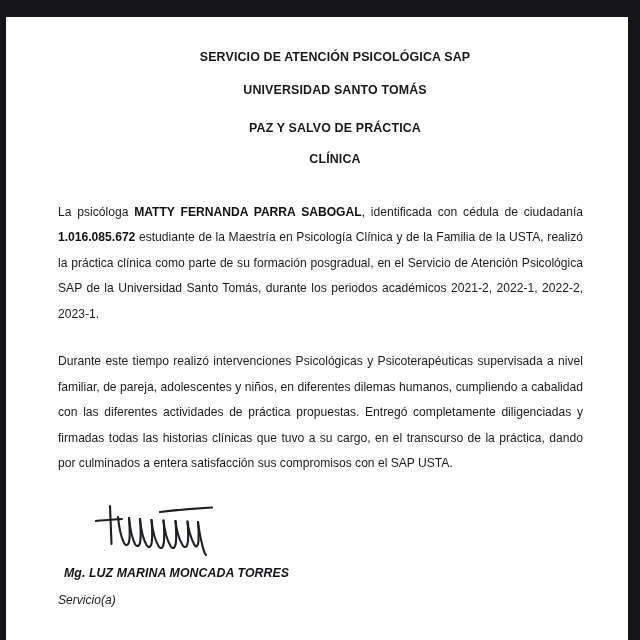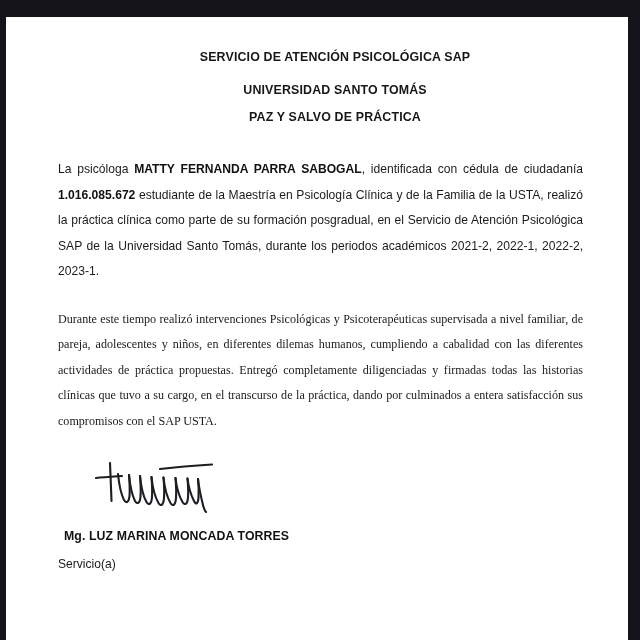--- a/index.html
+++ b/index.html
@@ -37,60 +37,61 @@
     text-align: center;
   }
   #letter-header .hline {
     font-weight: bold;
     font-size: 12.4px;
     color: #17171a;
     letter-spacing: 0.15px;
     line-height: 1;
   }
   #letter-header .hline.l1 { margin-bottom: 21px; }
-  #letter-header .hline.l2 { margin-bottom: 14px; }
+  #letter-header .hline.l2 { margin-bottom: 25px; }
   #letter-header .hline.l3 { margin-bottom: 19px; text-align: center; }
   #letter-header .hline.l4 { margin-bottom: 0; }
 
   
   #letter-body {
     margin-top: 34px;
     padding-right: 17px;
   }
   .para {
     font-size: 12.1px;
     line-height: 25.5px;
     color: #1b1b1f;
     text-align: justify;
     margin: 0 12px 22px 0;
     -webkit-hyphens: none;
     hyphens: none;
   }
   .para:last-child { margin-bottom: 0; }
   .para.p1 { margin-bottom: 22px; }
-  .para.p2 { margin-bottom: 22px; font-family: Liberation Serif, serif; }
+  .para.p2 { margin-bottom: 22px; }
   .para b {
     font-weight: bold;
     color: #111114;
   }
 
   
   #signature-block {
     margin-top: 18px;
     height: 66px;
     position: relative;
   }
   #signature-mark {
     position: absolute;
     left: 30px;
     top: 0;
   }
   
   #signer-details {
-    margin-top: 8px;
+    margin-top: 2px;
+    font-style: italic;
   }
   #signer-name {
     font-size: 12.3px;
     font-weight: bold;
     color: #121216;
     line-height: 1;
     margin-bottom: 15px;
     padding-left: 6px;
     letter-spacing: 0.1px;
   }
@@ -116,20 +117,21 @@
 <div class="edge-bar" id="left-edge-bar"></div>
 <div class="edge-bar" id="right-edge-bar"></div>
 
 <div id="document-page">
   <div class="page-inner">
 
     <div id="letter-header">
       <div class="hline l1">SERVICIO DE ATENCIÓN PSICOLÓGICA SAP</div>
       <div class="hline l2">UNIVERSIDAD SANTO TOMÁS</div>
       <div class="hline l3">PAZ Y SALVO DE PRÁCTICA</div>
+      <div class="hline l4">CLÍNICA</div>
     </div>
 
     <div id="letter-body">
       <p class="para p1"><span>La psicóloga </span><b>MATTY FERNANDA PARRA SABOGAL</b><span>, identificada con cédula de ciudadanía </span><b>1.016.085.672</b><span> estudiante de la Maestría en Psicología Clínica y de la Familia de la USTA, realizó la práctica clínica como parte de su formación posgradual, en el Servicio de Atención Psicológica SAP de la Universidad Santo Tomás, durante los periodos académicos 2021-2, 2022-1, 2022-2, 2023-1.</span></p>
 
       <p class="para p2">Durante este tiempo realizó intervenciones Psicológicas y Psicoterapéuticas supervisada a nivel familiar, de pareja, adolescentes y niños, en diferentes dilemas humanos, cumpliendo a cabalidad con las diferentes actividades de práctica propuestas. Entregó completamente diligenciadas y firmadas todas las historias clínicas que tuvo a su cargo, en el transcurso de la práctica, dando por culminados a entera satisfacción sus compromisos con el SAP USTA.</p>
 
     </div>
 
     <div id="signature-block">

